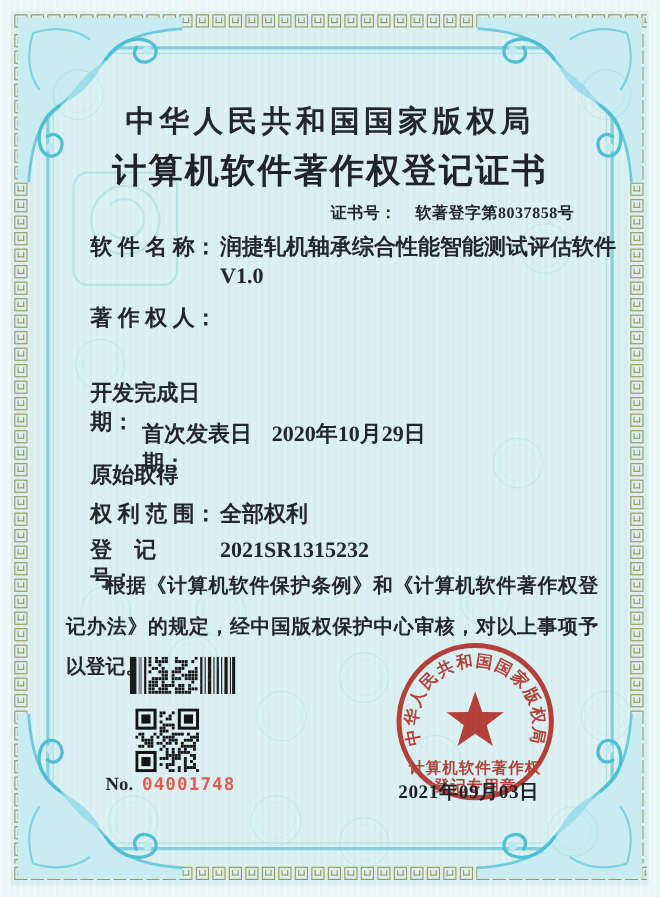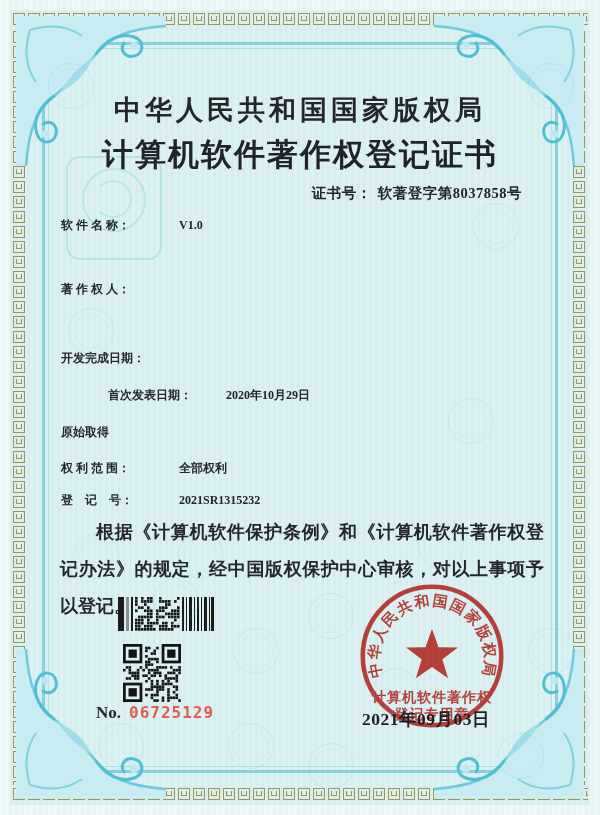--- a/index.html
+++ b/index.html
@@ -51,23 +51,23 @@
     position:absolute;left:0;right:0;top:92px;text-align:center;
     font-size:27px;font-weight:bold;letter-spacing:4px;color:#23272b;
   }
   .doc-title{
     position:absolute;left:0;right:0;top:134px;text-align:center;
     font-size:31px;font-weight:bold;letter-spacing:2px;color:#20242a;
   }
   .cert-no{
     position:absolute;right:78px;top:184px;font-size:14.5px;font-weight:bold;letter-spacing:.5px;
   }
-  .cert-no .v{margin-left:6px;}
-
-  .field{position:absolute;left:61px;display:flex;font-size:12px;font-weight:bold;line-height:26px;}
+  .cert-no .v{margin-left:17px;}
+
+  .field{position:absolute;left:82px;display:flex;font-size:20px;font-weight:bold;line-height:26px;}
   .field .lbl{flex:none;width:118px;}
   .field .val{margin-left:0;}
 
   .statement{
     position:absolute;left:60px;top:514px;width:484px;
     font-size:18px;font-weight:bold;line-height:37px;
     text-indent:2em;text-align:justify;
   }
 
   .barcode{position:absolute;left:118px;top:597px;}
@@ -332,20 +332,21 @@
 
 <div class="authority">中华人民共和国国家版权局</div>
 <div class="doc-title">计算机软件著作权登记证书</div>
 <div class="cert-no">
   <span>证书号：</span><span class="v">软著登字第8037858号</span>
 </div>
 
 <div class="field" style="top:212px;">
   <span class="lbl">软 件 名 称：</span>
   <span class="val">
+    <div>润捷轧机轴承综合性能智能测试评估软件</div>
     <div>V1.0</div>
   </span>
 </div>
 <div class="field" style="top:276px;">
   <span class="lbl">著 作 权 人：</span>
 </div>
 <div class="field" style="top:345px;">
   <span class="lbl">开发完成日期：</span>
 </div>
 <div class="field" style="top:382px;margin-left:47px;">
@@ -601,21 +602,21 @@
     <rect x="49.714285714285715" y="52.476190476190474" width="2.623809523809524" height="2.623809523809524" fill="#141414"></rect>
     <rect x="52.476190476190474" y="52.476190476190474" width="2.623809523809524" height="2.623809523809524" fill="#141414"></rect>
     <rect x="30.38095238095238" y="55.23809523809524" width="2.623809523809524" height="2.623809523809524" fill="#141414"></rect>
     <rect x="33.14285714285714" y="55.23809523809524" width="2.623809523809524" height="2.623809523809524" fill="#141414"></rect>
     <rect x="38.666666666666664" y="55.23809523809524" width="2.623809523809524" height="2.623809523809524" fill="#141414"></rect>
     <rect x="44.19047619047619" y="55.23809523809524" width="2.623809523809524" height="2.623809523809524" fill="#141414"></rect>
     <rect x="55.23809523809524" y="55.23809523809524" width="2.623809523809524" height="2.623809523809524" fill="#141414"></rect>
   </svg>
 
 <div class="serial">
-  <span>No.</span><span class="num">06725129</span>
+  <span>No.</span><span class="num">04001748</span>
 </div>
 
 <svg class="seal" viewBox="0 0 180 180">
   <circle cx="90" cy="90" r="76" fill="none" stroke="#cf362e" stroke-width="5"></circle>
   <path id="sealArc" d="M 34 108 A 58 58 0 1 1 146 108" fill="none"></path>
   <text font-size="16.5" font-weight="bold" fill="#cf362e" letter-spacing="2" style="font-family:'Liberation Serif',serif;">
     <textPath href="#sealArc" startOffset="50%" text-anchor="middle">中华人民共和国国家版权局</textPath>
   </text>
   <polygon points="90,60 97.1,80.3 118.5,80.7 101.4,93.7 107.6,114.3 90,102 72.4,114.3 78.6,93.7 61.5,80.7 82.9,80.3" fill="#cf362e"></polygon>
   <text x="90" y="141" text-anchor="middle" font-size="15.5" font-weight="bold" fill="#cf362e" letter-spacing="1" style="font-family:'Liberation Serif',serif;">计算机软件著作权</text>

